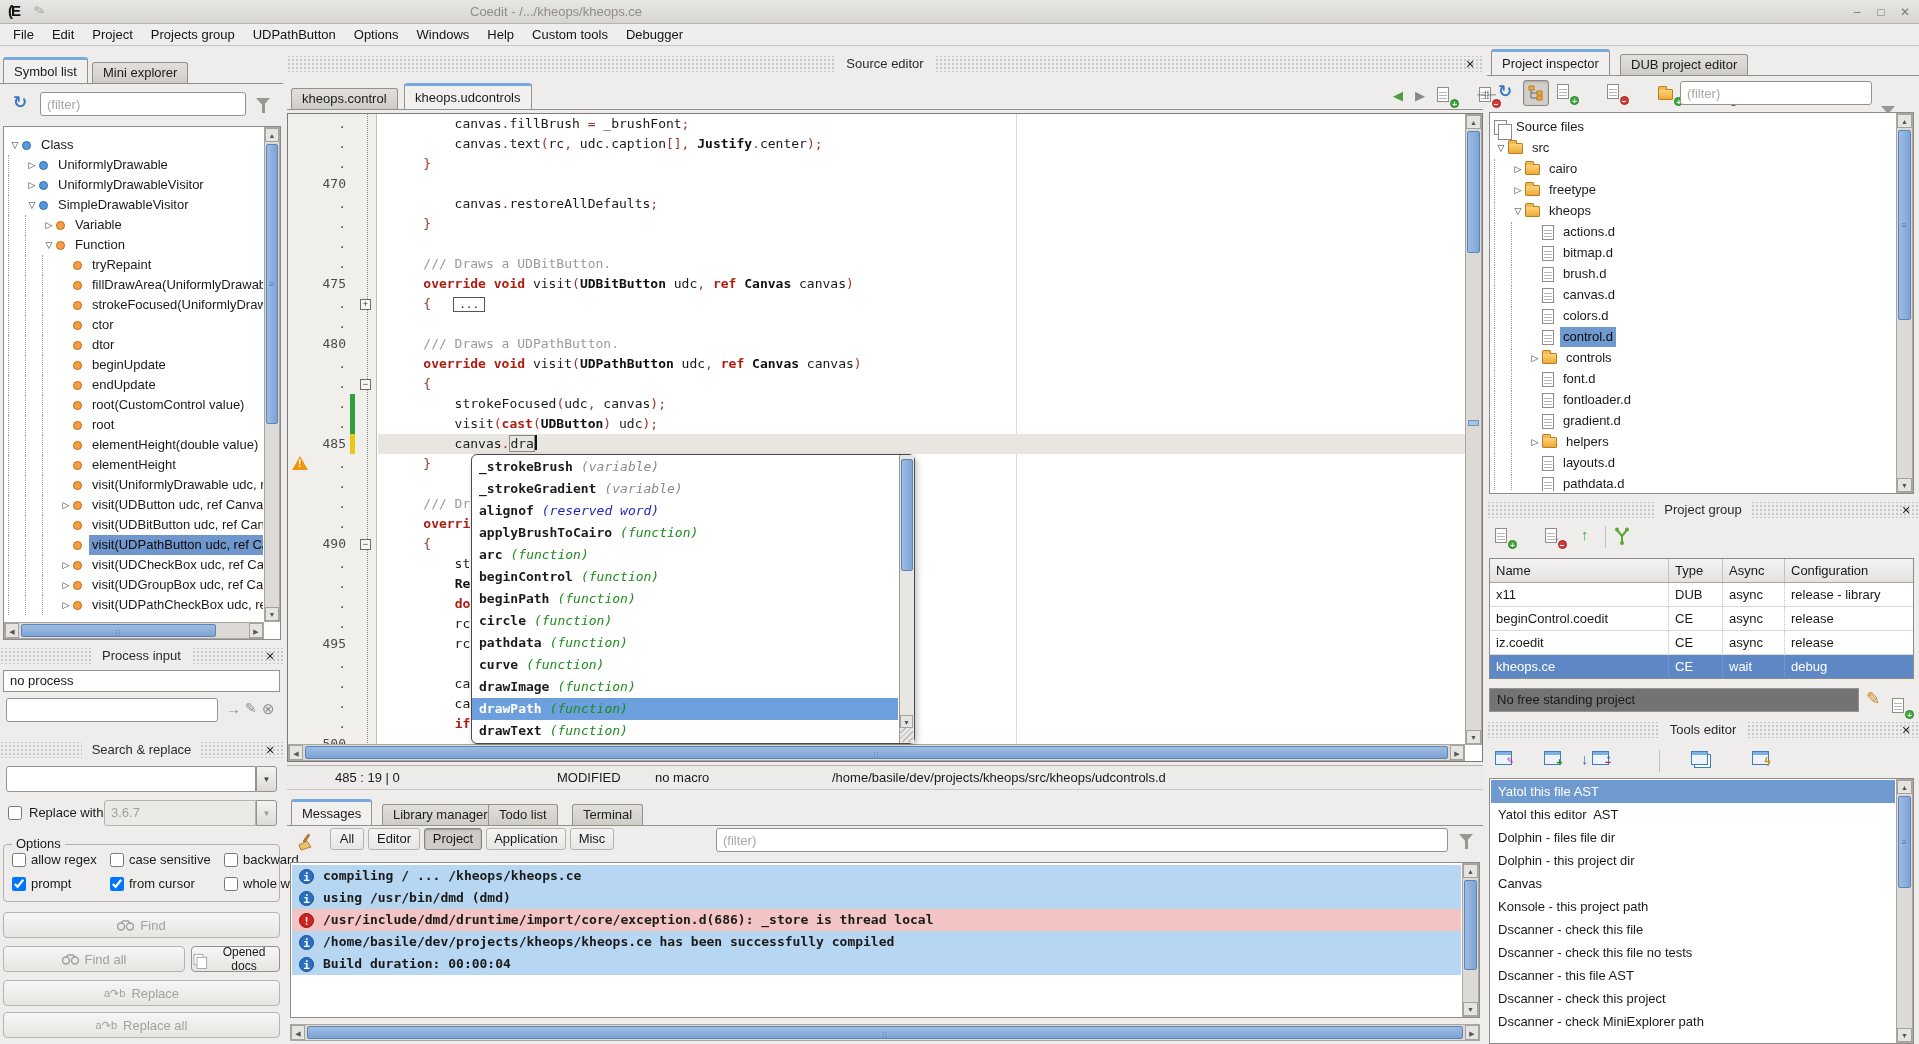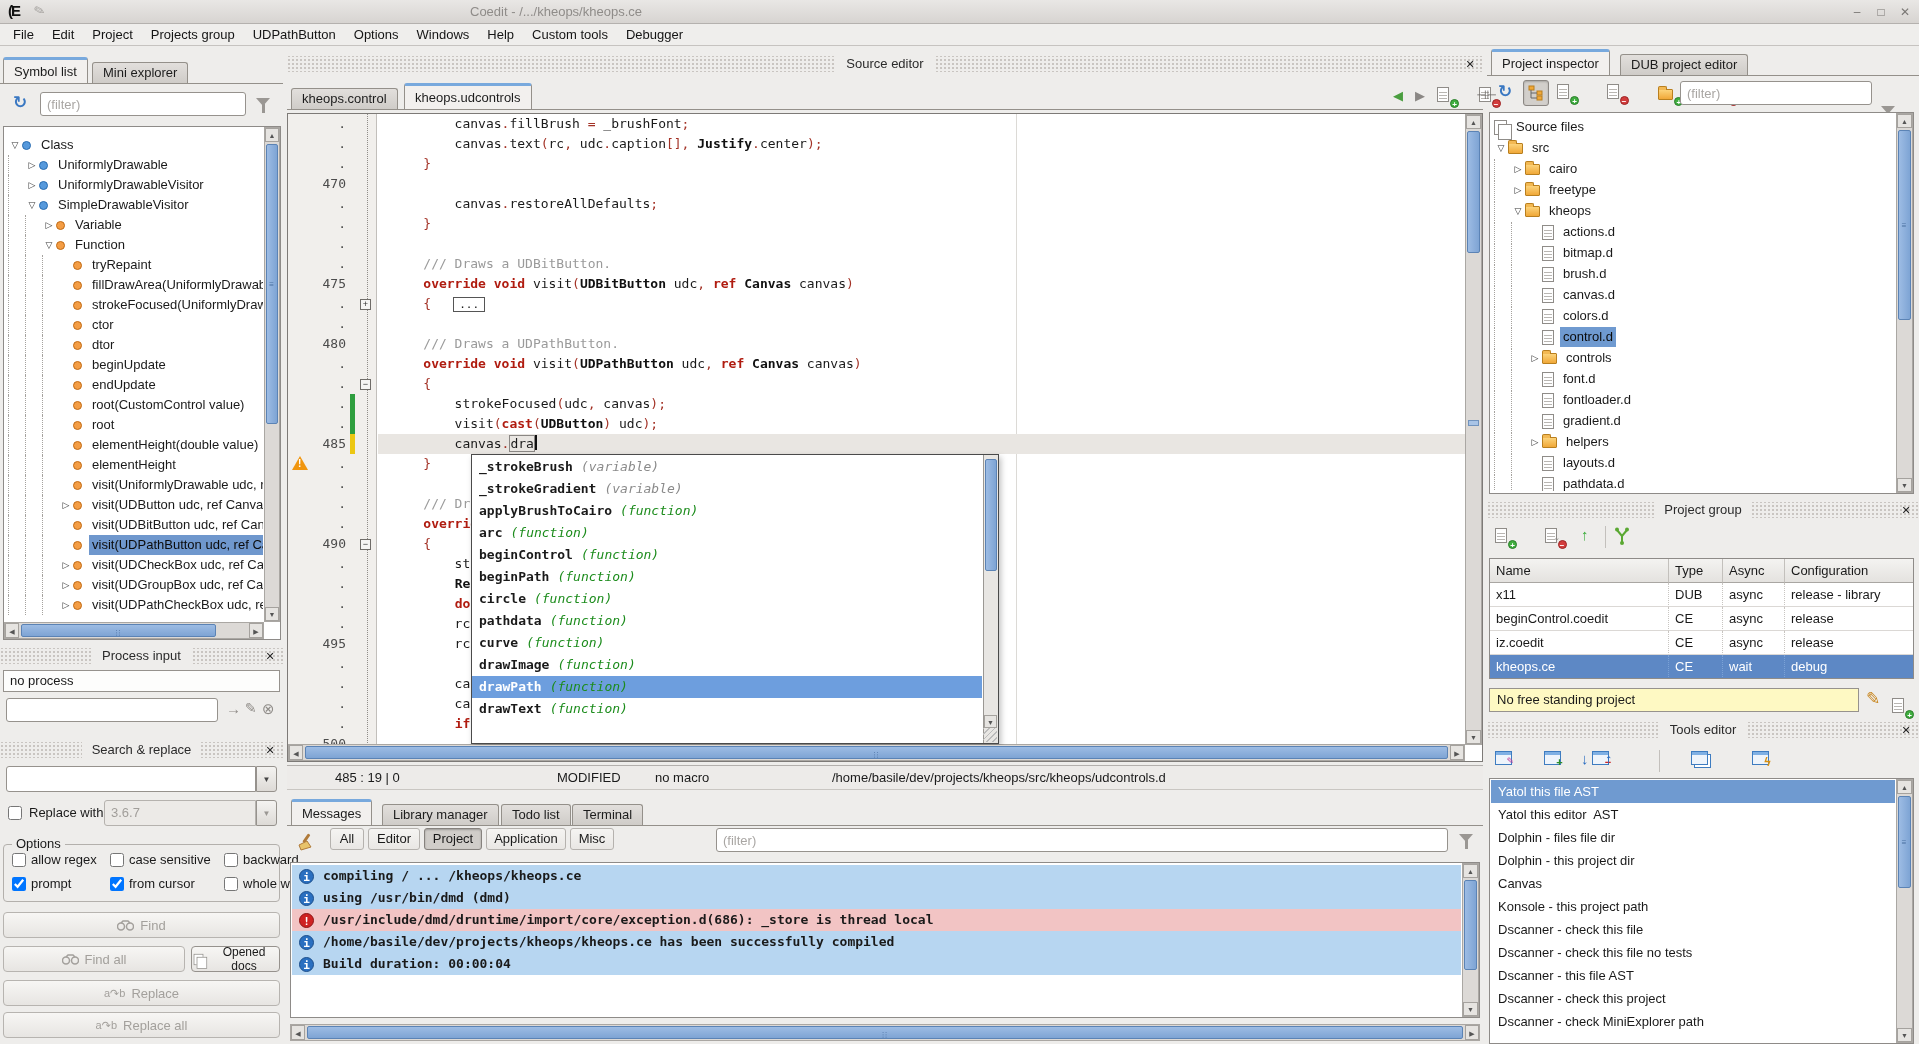--- a/index.html
+++ b/index.html
@@ -573,24 +573,25 @@
           <div class="edrow" style="top: 600px;">
             <span class="g-num">.</span>
             <span class="codeln"><span class="tk-p">        </span><span class="tk-k">if</span><span class="tk-p"> </span><span class="tk-o">(!</span><span class="tk-p">ud</span></span>
           </div>
           <div class="edrow" style="top: 620px;">
             <span class="g-num">500</span>
             <span class="codeln"></span>
           </div>
         </div>
 
-      <div class="abs" id="popup" style="left:183px;top:340px;width:528px;height:290px;">
+      <div class="abs" id="popup" style="left:183px;top:340px;width:444px;height:290px;border-radius:6px;">
         <div id="popup-items" class="abs" style="left:0;top:1px;right:16px;bottom:1px;overflow:hidden;">
             <div class="prow"><span class="nm">_strokeBrush</span><span class="kd" style="color: rgb(138, 138, 138);">(variable)</span></div>
             <div class="prow"><span class="nm">_strokeGradient</span><span class="kd" style="color: rgb(138, 138, 138);">(variable)</span></div>
+            <div class="prow"><span class="nm">alignof</span><span class="kd" style="color: rgb(35, 35, 187);">(reserved word)</span></div>
             <div class="prow"><span class="nm">applyBrushToCairo</span><span class="kd" style="color: rgb(28, 140, 28);">(function)</span></div>
             <div class="prow"><span class="nm">arc</span><span class="kd" style="color: rgb(28, 140, 28);">(function)</span></div>
             <div class="prow"><span class="nm">beginControl</span><span class="kd" style="color: rgb(28, 140, 28);">(function)</span></div>
             <div class="prow"><span class="nm">beginPath</span><span class="kd" style="color: rgb(28, 140, 28);">(function)</span></div>
             <div class="prow"><span class="nm">circle</span><span class="kd" style="color: rgb(28, 140, 28);">(function)</span></div>
             <div class="prow"><span class="nm">pathdata</span><span class="kd" style="color: rgb(28, 140, 28);">(function)</span></div>
             <div class="prow"><span class="nm">curve</span><span class="kd" style="color: rgb(28, 140, 28);">(function)</span></div>
             <div class="prow"><span class="nm">drawImage</span><span class="kd" style="color: rgb(28, 140, 28);">(function)</span></div>
             <div class="prow csel"><span class="nm">drawPath</span><span class="kd" style="color: rgb(28, 140, 28);">(function)</span></div>
             <div class="prow"><span class="nm">drawText</span><span class="kd" style="color: rgb(28, 140, 28);">(function)</span></div>
@@ -622,21 +623,21 @@
     <span class="abs" style="left:48px;top:4px;">485 : 19 | 0</span>
     <span class="abs" style="left:270px;top:4px;">MODIFIED</span>
     <span class="abs" style="left:368px;top:4px;">no macro</span>
     <span class="abs" style="left:545px;top:4px;">/home/basile/dev/projects/kheops/src/kheops/udcontrols.d</span>
   </div>
 
   
   <div class="abs tabbar" style="left:287px;top:800px;width:1196px;height:26px;">
     <div class="tab active" style="left:4px;bottom:0;">Messages</div>
     <div class="tab" style="left:95px;bottom:0;">Library manager</div>
-    <div class="tab" style="left:214px;bottom:0;margin-top:48px;">Todo list</div>
+    <div class="tab" style="left:201px;bottom:0;margin-top:48px;">Todo list</div>
     <div class="tab" style="left:285px;bottom:0;">Terminal</div>
   </div>
 
   
   <div class="abs" style="left:287px;top:828px;width:1196px;height:30px;">
     <svg class="abs" style="left:8px;top:4px;" width="20" height="20" viewBox="0 0 20 20">
         <rect x="10" y="1" width="3" height="10" rx="1" transform="rotate(35 11 6)" fill="#b07b3a"></rect>
         <path d="M4 13 L12 9 L16 15 L6 18 Z" fill="#e8c36a" stroke="#b07b3a" stroke-width="1"></path>
       </svg>
     <div class="fbtn" style="left:43px;width:34px;">All</div>
@@ -876,21 +877,21 @@
         <div class="pg-cell" style="left: 233px; width: 62px;">async</div>
         <div class="pg-cell" style="left: 295px; width: 129px;">release</div>
       </div>
       <div class="pg-row-sel" style="position: absolute; left: 0px; top: 96px; width: 425px; height: 24px;">
         <div class="pg-cell" style="left: 0px; width: 179px;">kheops.ce</div>
         <div class="pg-cell" style="left: 179px; width: 54px;">CE</div>
         <div class="pg-cell" style="left: 233px; width: 62px;">wait</div>
         <div class="pg-cell" style="left: 295px; width: 129px;">debug</div>
       </div>
     </div>
-  <div class="abs" style="left:1489px;top:688px;width:370px;height:24px;background:#fef9c3;border:1px solid #96928d;line-height:22px;padding-left:7px;overflow:hidden;">No free standing project</div>
+  <div class="abs" style="left:1489px;top:688px;width:370px;height:24px;background:#737373;border:1px solid #96928d;line-height:22px;padding-left:7px;overflow:hidden;">No free standing project</div>
   <span class="abs" style="left:1866px;top:688px;color:#c8851c;font-size:17px;">✎</span>
   <span class="abs icwrap" style="left:1892px;top:690px;"><span class="ic-file"></span><span class="badge add">+</span></span>
 
   
   <div class="abs phdr" style="left:1487px;top:722px;width:432px;">
     <span class="lbl">Tools editor</span>
     <span class="x">✕</span>
   </div>
   <div class="abs" style="left:1487px;top:748px;width:432px;height:26px;">
     <span class="abs win-ic" style="left:8px;top:3px;"><span class="ovl" style="right:-3px;bottom:-2px;color:#c0399a;">✎</span></span>

